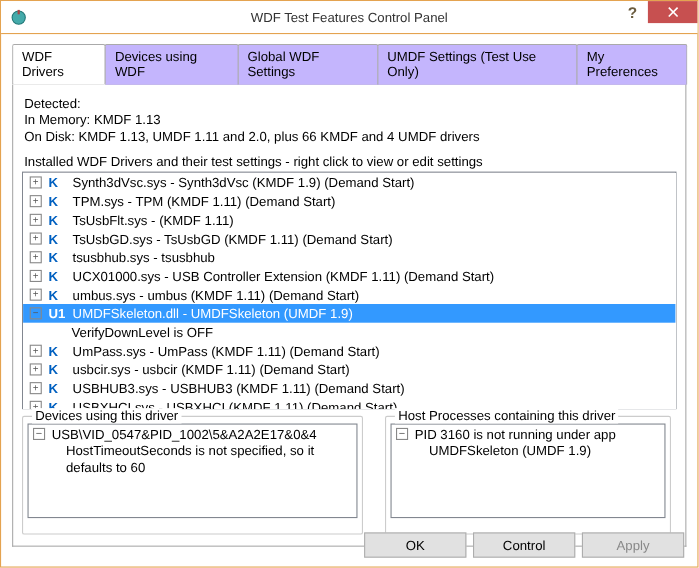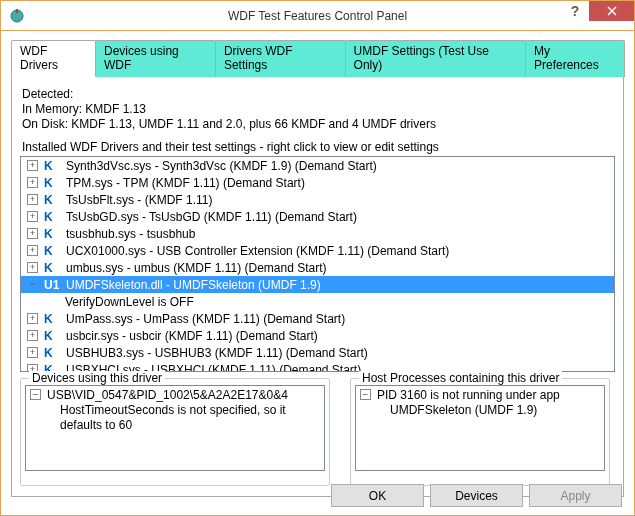--- a/index.html
+++ b/index.html
@@ -9,21 +9,21 @@
   .titlebar-icon { width: 16px; height: 16px; margin-left: 8px; display:flex; align-items:center; justify-content:center; }
   .titlebar-title { position:absolute; left:50%; transform:translateX(-50%); font-size: 12px; color: #333; }
   .titlebar-controls { position:absolute; right:0; top:0; display:flex; height:22px; }
   .titlebar-btn { width: 45px; height: 20px; display:flex; align-items:center; justify-content:center; font-size:14px; color:#555; border:1px solid transparent; }
   .titlebar-help { width: 28px; font-weight:bold; color:#6a5c3f; }
   .titlebar-close { background:#c75050; color:#fff; width:45px; font-size:13px; }
   .content { padding: 8px 10px 0 10px; }
   .tabstrip { display:flex; border-bottom:1px solid #aaa; }
   .tab { padding:3px 8px 4px 8px; border:1px solid #aaa; border-bottom:none; margin-right:-1px; background:#fff; position:relative; top:1px; border-radius:2px 2px 0 0; color:#000; cursor:default; }
   .tab.active { background:#fff; border-bottom:1px solid #fff; z-index:2; }
-  .tab:not(.active){ background:#5eead4; }
+  .tab:not(.active){ background:#c4b5fd; }
   .tabpage { border:1px solid #aaa; border-top:none; padding:8px 8px 8px 8px; height:420px; position:relative; }
   .detected-block { margin: 2px 0 8px 2px; line-height:15px; }
   .listlabel { margin: 4px 0 2px 2px; }
   .treeview { height:216px; border:1px solid #828790; overflow-y:scroll; background:#fff; position:relative; }
   .treerow { display:flex; align-items:center; height:17px; padding-left:6px; white-space:nowrap; }
   .treerow.selected { background:#3399ff; color:#fff; }
   .expander { width:11px; height:11px; border:1px solid #888; display:flex; align-items:center; justify-content:center; font-size:9px; line-height:9px; color:#555; margin-right:6px; cursor:default; }
   .tag { font-weight:bold; width:22px; display:inline-block; }
   .tag.K { color:#0060c0; }
   .tag.U1 { color:#0060c0; }
@@ -67,21 +67,21 @@
           </svg>
       </div>
     </div>
   </div>
 
   <div class="content">
 
     <div class="tabstrip">
       <div class="tab active">WDF Drivers</div>
       <div class="tab">Devices using WDF</div>
-      <div class="tab">Drivers WDF Settings</div>
+      <div class="tab">Global WDF Settings</div>
       <div class="tab">UMDF Settings (Test Use Only)</div>
       <div class="tab">My Preferences</div>
     </div>
 
     <div class="tabpage">
 
       <div class="detected-block">
         <div>Detected:</div>
         <div>In Memory: KMDF 1.13</div>
         <div>On Disk: KMDF 1.13, UMDF 1.11 and 2.0, plus 66 KMDF and 4 UMDF drivers</div>
@@ -178,17 +178,17 @@
         </div>
 
       </div>
 
     </div>
 
   </div>
 
   <div class="dialog-buttons">
     <div class="btn">OK</div>
-    <div class="btn">Devices</div>
+    <div class="btn">Control</div>
     <div class="btn disabled">Apply</div>
   </div>
 
 </div>
 
 </body></html>

